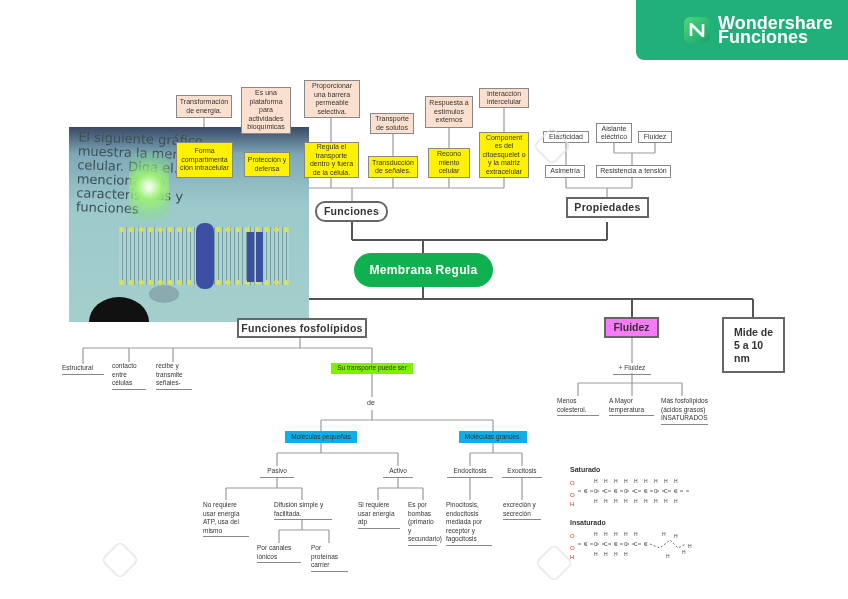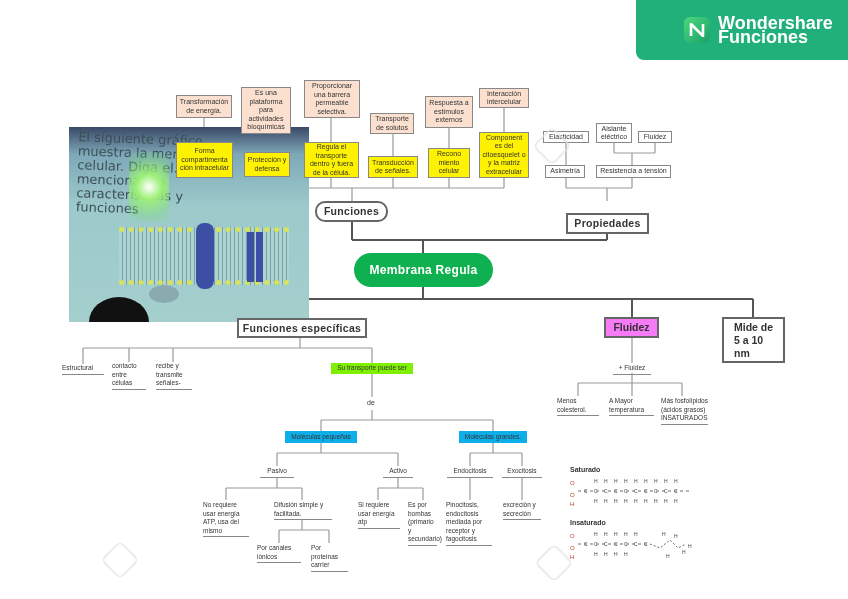--- a/index.html
+++ b/index.html
@@ -203,33 +203,33 @@
   <div class="box white" style="left:545px;top:165px;width:40px;height:13px;">
       <span>Asimetría</span>
     </div>
   <div class="box white" style="left:596px;top:165px;width:75px;height:13px;">
       <span>Resistencia a tensión</span>
     </div>
 
   <div class="box main" style="left:315px;top:201px;width:73px;height:21px;border-radius:10px;">
       <span>Funciones</span>
     </div>
-  <div class="box main" style="left:566px;top:213px;width:83px;height:21px;">
+  <div class="box main" style="left:566px;top:197px;width:83px;height:21px;">
       <span>Propiedades</span>
     </div>
   <div class="box root" style="left:354px;top:253px;width:139px;height:34px;">
       <span>Membrana Regula</span>
     </div>
   <div class="box main" style="left:237px;top:318px;width:130px;height:20px;">
-      <span>Funciones específicas</span>
+      <span>Funciones fosfolípidos</span>
     </div>
   <div class="box pink" style="left:604px;top:317px;width:55px;height:21px;">
       <span>Fluidez</span>
     </div>
-  <div class="box bigwhite" style="left:722px;top:317px;width:63px;height:46px;">
+  <div class="box bigwhite" style="left:722px;top:317px;width:63px;height:56px;">
       <span>Mide de 5 a 10 nm</span>
     </div>
 
   <div class="tl" style="left:62px;top:364px;width:42px;"><span>Estructural</span></div>
   <div class="tl" style="left:112px;top:362px;width:34px;"><span>contacto entre células</span></div>
   <div class="tl" style="left:156px;top:362px;width:36px;"><span>recibe y transmite señales-</span></div>
   <div class="box green" style="left:331px;top:363px;width:82px;height:11px;">
       <span>Su transporte puede ser</span>
     </div>
   <div class="plain" style="left:367px;top:399px;">de</div>

